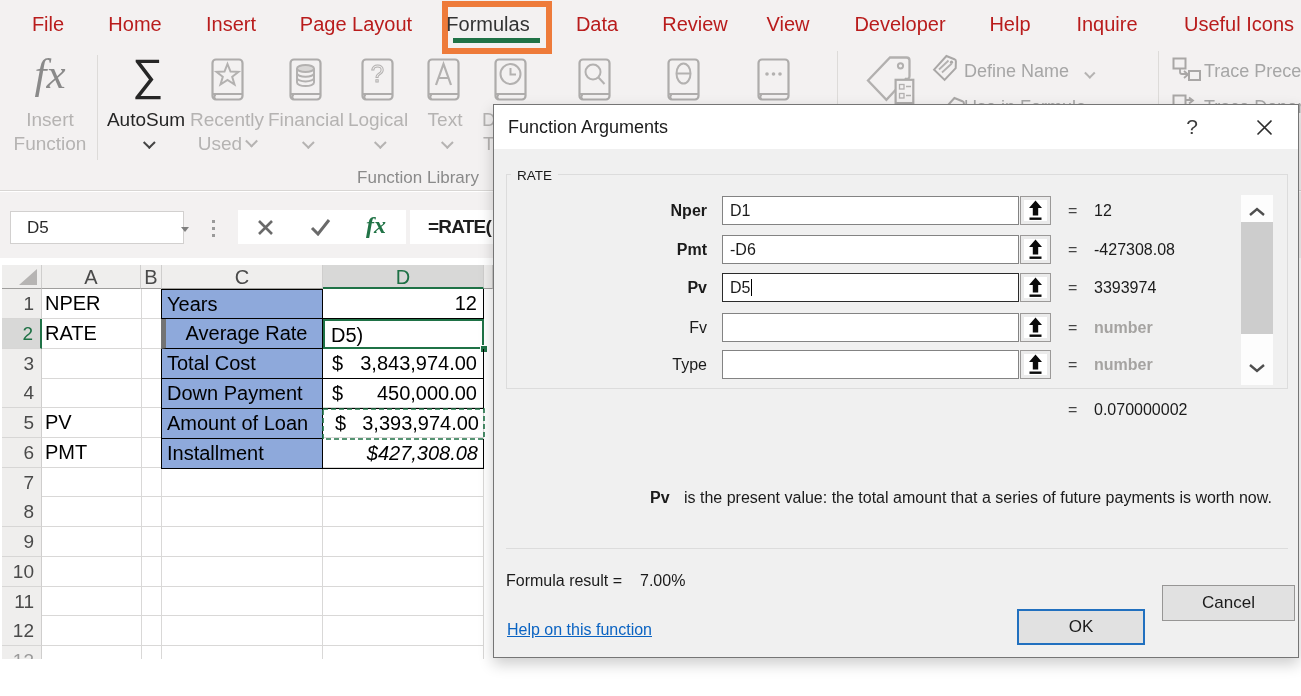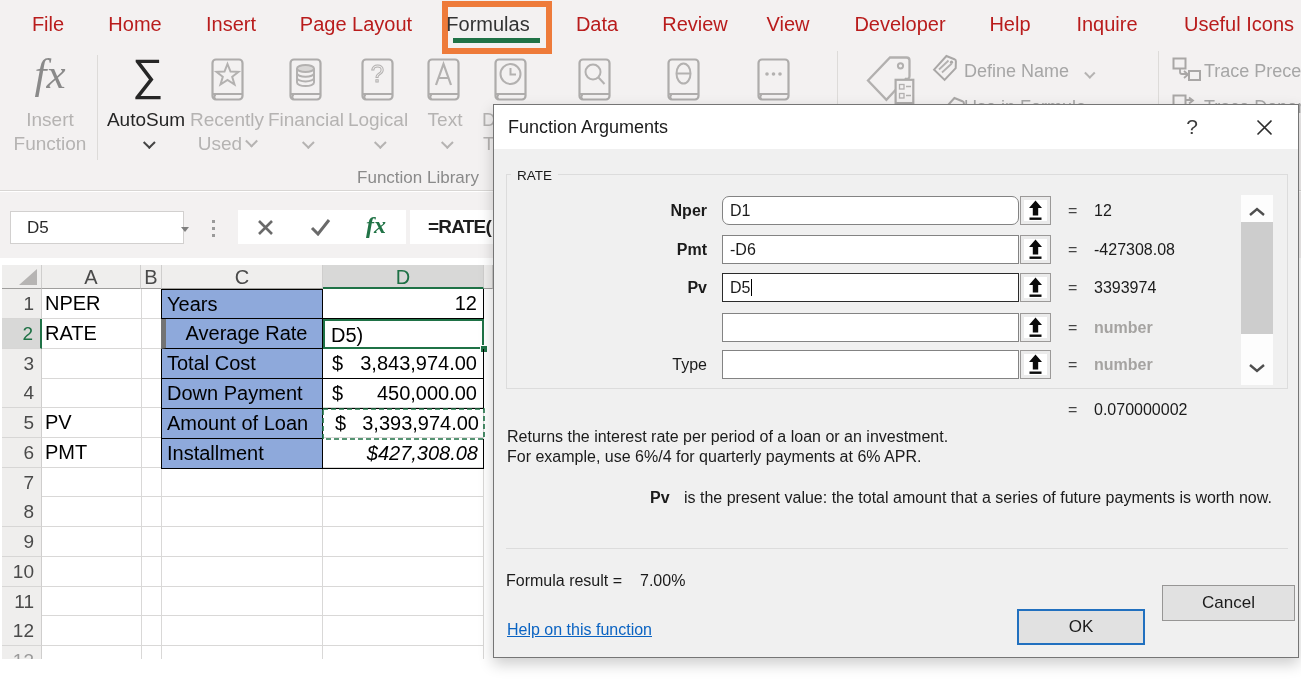--- a/index.html
+++ b/index.html
@@ -308,21 +308,21 @@
   <div id="dtitletext">Function Arguments</div>
   <div class="abs" style="left:688px;top:0;width:20px;height:44px;line-height:44px;text-align:center;font-size:21px;color:#3c3c3c;">?</div>
   <svg class="abs" style="left:762px;top:14px;" width="17" height="17" viewBox="0 0 17 17">
     <path d="M1.5 1.5 L15.5 15.5 M15.5 1.5 L1.5 15.5" stroke="#2e2e2e" stroke-width="1.6" fill="none"></path>
   </svg>
 
   <div id="dgroup"></div>
   <div id="dgrouplbl">RATE</div>
 
   <div class="dlbl" style="left:13px;top:91px;font-weight:bold;">Nper</div>
-  <div class="dinput" style="top:91px;border-radius:7px;">D1</div>
+  <div class="dinput" style="top:91px;">D1</div>
   <div class="dbtn" style="top:91px;"><svg width="29" height="27" viewBox="0 0 29 27">
           <path d="M14.5 3.5 L21 11 L17.2 11 L17.2 18.5 L11.8 18.5 L11.8 11 L8 11 Z" fill="#0a0a0a"></path>
           <rect x="8.5" y="20.5" width="12" height="2.4" fill="#0a0a0a"></rect>
         </svg></div>
   <div class="deq" style="top:91px;">=</div>
   <div class="dval" style="top:91px;">12</div>
 
   <div class="dlbl" style="left:13px;top:130px;font-weight:bold;">Pmt</div>
   <div class="dinput" style="top:130px;">-D6</div>
   <div class="dbtn" style="top:130px;"><svg width="29" height="27" viewBox="0 0 29 27">
@@ -334,20 +334,21 @@
 
   <div class="dlbl" style="left:13px;top:168px;font-weight:bold;">Pv</div>
   <div class="dinput" style="top:168px;border:1px solid #2b2b2b;">D5<span style="border-left:1.5px solid #000;margin-left:1px;"></span></div>
   <div class="dbtn" style="top:168px;"><svg width="29" height="27" viewBox="0 0 29 27">
           <path d="M14.5 3.5 L21 11 L17.2 11 L17.2 18.5 L11.8 18.5 L11.8 11 L8 11 Z" fill="#0a0a0a"></path>
           <rect x="8.5" y="20.5" width="12" height="2.4" fill="#0a0a0a"></rect>
         </svg></div>
   <div class="deq" style="top:168px;">=</div>
   <div class="dval" style="top:168px;">3393974</div>
 
+  <div class="dlbl" style="left:13px;top:208px;">Fv</div>
   <div class="dinput" style="top:208px;"></div>
   <div class="dbtn" style="top:208px;"><svg width="29" height="27" viewBox="0 0 29 27">
           <path d="M14.5 3.5 L21 11 L17.2 11 L17.2 18.5 L11.8 18.5 L11.8 11 L8 11 Z" fill="#0a0a0a"></path>
           <rect x="8.5" y="20.5" width="12" height="2.4" fill="#0a0a0a"></rect>
         </svg></div>
   <div class="deq" style="top:208px;">=</div>
   <div class="dval dgrey" style="top:208px;">number</div>
 
   <div class="dlbl" style="left:13px;top:245px;">Type</div>
   <div class="dinput" style="top:245px;"></div>
@@ -363,21 +364,20 @@
   <svg class="abs" style="left:754px;top:101px;" width="18" height="12" viewBox="0 0 18 12">
         <path d="M2 9 L9 3 L16 9" stroke="#4f4f4f" stroke-width="2.4" fill="none"></path>
       </svg>
   <svg class="abs" style="left:754px;top:257px;" width="18" height="12" viewBox="0 0 18 12">
         <path d="M2 3 L9 9 L16 3" stroke="#4f4f4f" stroke-width="2.4" fill="none"></path>
       </svg>
 
   <div class="deq" style="top:290px;">=</div>
   <div class="dval" style="top:290px;">0.070000002</div>
 
-  <div class="abs" style="left:13px;top:322px;line-height:20px;">Returns the interest rate per period of a loan or an investment.<br>For example, use 6%/4 for quarterly payments at 6% APR.</div>
 
   <div class="abs" style="left:156px;top:384px;font-weight:bold;">Pv</div>
   <div class="abs" style="left:190px;top:384px;">is the present value: the total amount that a series of future payments is worth now.</div>
 
   <div class="abs" style="left:12px;top:443px;width:782px;height:1px;background:#dcdcdc;"></div>
 
   <div class="abs" style="left:12px;top:467px;">Formula result = </div>
   <div class="abs" style="left:146px;top:467px;">7.00%</div>
 
   <div class="abs" style="left:13px;top:516px;"><span class="helplink">Help on this function</span></div>

